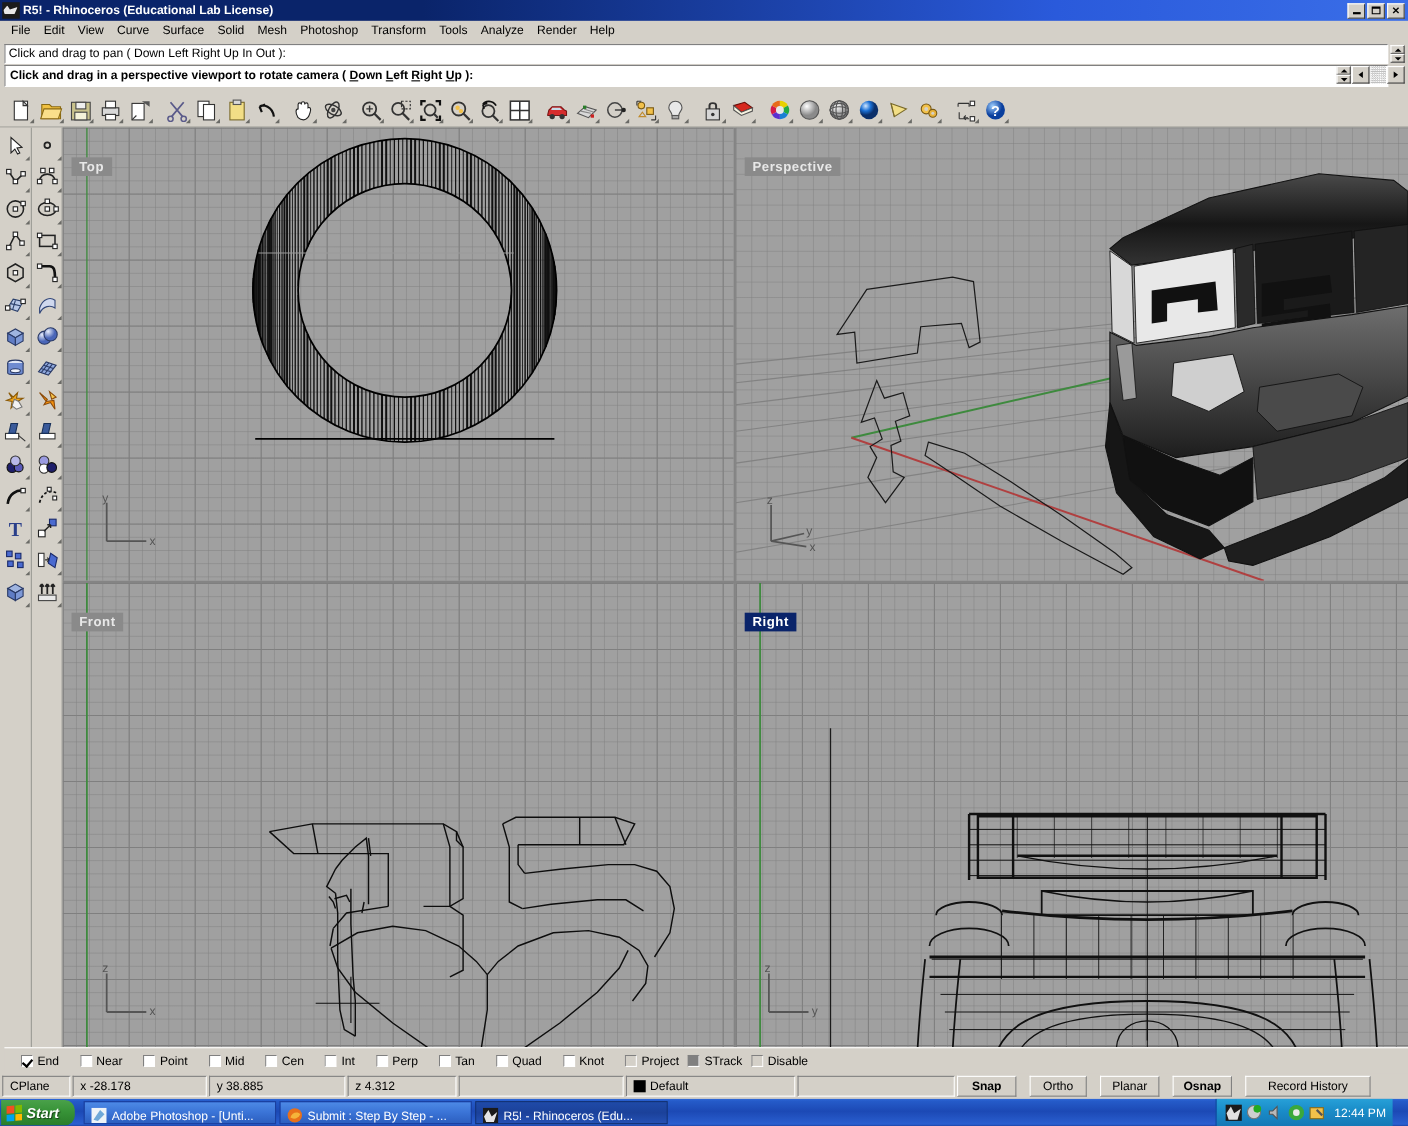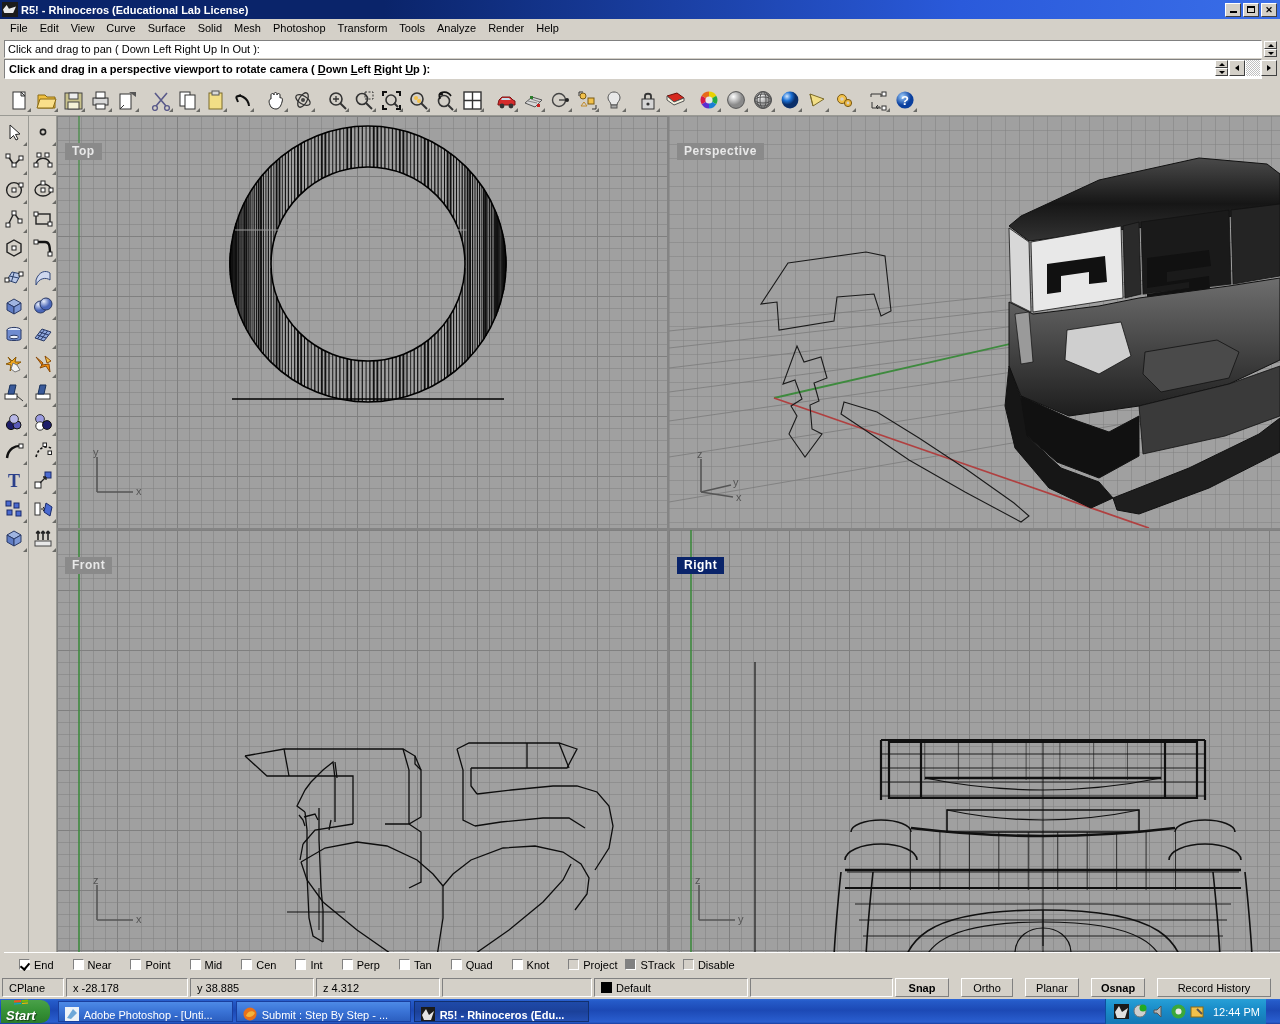--- a/index.html
+++ b/index.html
@@ -162,33 +162,32 @@
     background: linear-gradient(to bottom,#2f68d8 0%,#255bc9 8%,#1c49b5 45%,#2a5fd0 92%,#1a3f9e 100%);
     display:flex; align-items:center;
   }
   .startbtn{
     height:23px; margin:1px 0 1px 1px; padding:0 14px 0 5px;
     background: linear-gradient(to bottom,#4aa14a 0%,#379337 45%,#2a7d2a 100%);
     border-radius:0 9px 9px 0;
     display:flex;align-items:center;gap:4px;
     color:#fff;font-weight:bold;font-size:13px; font-style:italic;
     text-shadow:1px 1px 1px rgba(0,0,0,.55);
-    flex-direction:column;
   }
   .flag{ width:14px;height:14px; display:grid; grid-template-columns:1fr 1fr; grid-template-rows:1fr 1fr;
      gap:1px; transform:skewY(-5deg);}
   .flag i{ display:block;}
   .tasks{ display:flex; gap:3px; margin-left:8px;}
   .task{
     height:21px; width:175px; padding:0 6px; display:flex;align-items:flex-end;gap:5px;
     background: linear-gradient(to bottom,#4d8ae6 0%,#3a73d6 50%,#2c5fc0 100%);
     border:1px solid #1a3f9e; color:#fff; font-size:11px; overflow:hidden; white-space:nowrap;
   }
   .task.active{ background: linear-gradient(to bottom,#1f4aa8 0%,#1b419a 50%,#2450b4 100%);
-     border:1px solid #12306f; font-weight:bold;}
+     border:1px solid #12306f; font-weight:normal;}
   .task .ti{ width:14px;height:14px;flex:none;}
   .tray{
     position:absolute; right:14px; top:0; height:25px; display:flex; align-items:center; gap:4px;
     padding:0 6px 0 8px;
     background: linear-gradient(to bottom,#27a0d8 0%,#1a8dc9 40%,#1577b5 100%);
     border-left:1px solid #0d4f9e;
   }
   .tray .clock{ color:#fff; font-size:11px; margin-left:4px;}
   .trayico{ width:15px;height:15px;}
 </style>
@@ -1449,21 +1448,21 @@
   <div class="statusbar">
     <div class="sb-panel" style="width:62px;justify-content:flex-start;">
       <span>CPlane</span>
     </div>
     <div class="sb-panel" style="width:122px;">
       <span>x -28.178</span>
     </div>
     <div class="sb-panel" style="width:124px;">
       <span>y 38.885</span>
     </div>
-    <div class="sb-panel" style="width:124px;">
+    <div class="sb-panel" style="width:99px;">
       <span>z 4.312</span>
     </div>
     <div class="sb-panel" style="width:150px;"></div>
     <div class="sb-panel" style="width:154px;">
       <span class="swatch"></span>
       <span>Default</span>
     </div>
     <div class="sb-panel" style="width:143px;"></div>
     <div id="sb-toggles" style="display:flex;gap:12px;">
         <div class="sb-panel raised bold" style="width: 54px; justify-content: center;">

